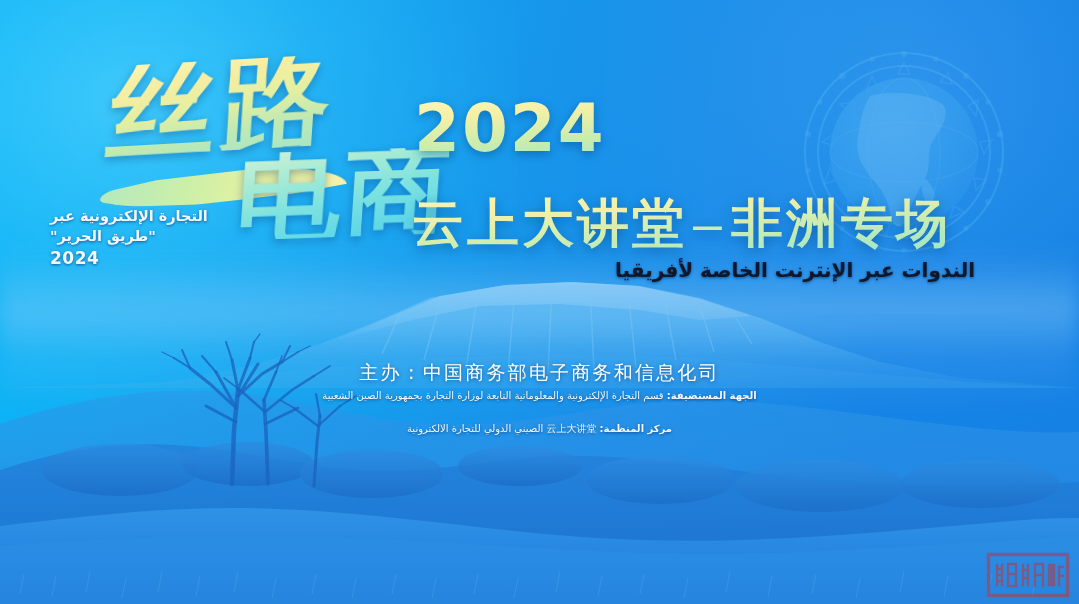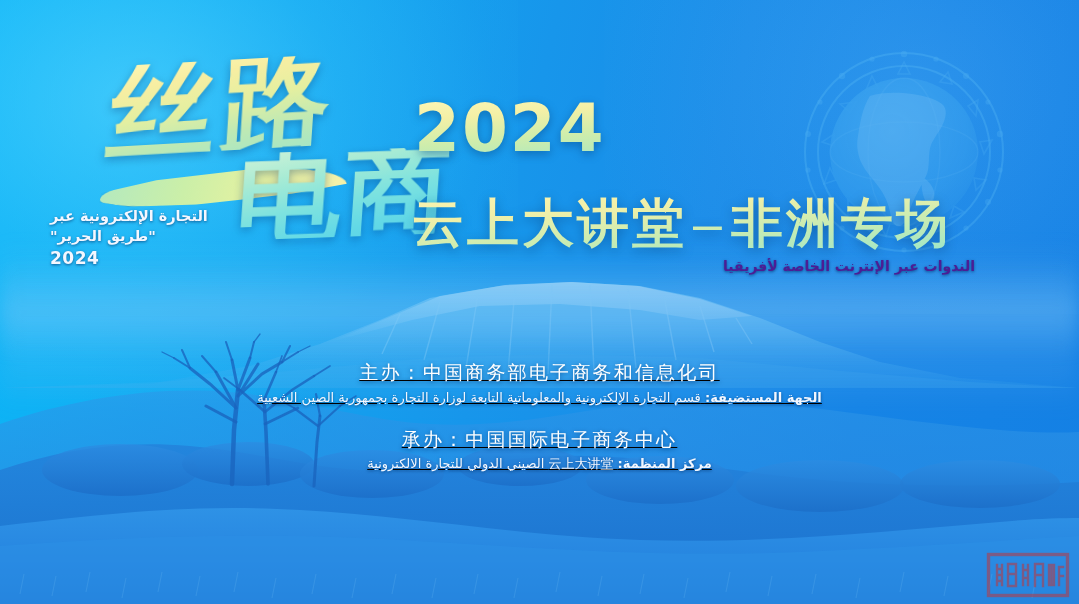--- a/index.html
+++ b/index.html
@@ -225,49 +225,48 @@
     font-weight: 500;
     padding: 0 6px;
   }
 
   
   .title-ar {
     position: absolute;
     right: 104px;
     top: 258px;
     direction: rtl;
-    color: #4c1d95;
+    color: #0f172a;
     font-family: "DejaVu Sans", "Liberation Sans", sans-serif;
     font-weight: 700;
-    font-size: 14px;
+    font-size: 20px;
     text-shadow: 0 1px 3px rgba(4, 52, 110, 0.75);
   }
 
   
   .credits {
     position: absolute;
     left: 0; right: 0;
     top: 358px;
     text-align: center;
-    text-decoration: underline;
   }
   .credit-cn {
     color: #FFFFFF;
     font-family: "DejaVu Sans", "Liberation Sans", sans-serif;
     font-weight: 400;
     font-size: 19px;
     letter-spacing: 2.2px;
     line-height: 1.5;
     text-shadow: 0 1px 4px rgba(4, 52, 110, 0.65);
   }
   .credit-ar {
     direction: rtl;
     color: #F2F7FF;
     font-family: "DejaVu Sans", "Liberation Sans", sans-serif;
-    font-size: 13px;
+    font-size: 10px;
     line-height: 1.55;
     margin-top: 1px;
     text-shadow: 0 1px 3px rgba(4, 52, 110, 0.70);
   }
   .credit-ar b { font-weight: 700; }
   .credit-gap { height: 17px; }
 
   
   .seal {
     position: absolute;
@@ -457,21 +456,20 @@
     </div>
 
     <div class="title-ar">الندوات عبر الإنترنت الخاصة لأفريقيا</div>
 
     <div class="credits">
       <div class="credit-cn">主办：中国商务部电子商务和信息化司</div>
       <div class="credit-ar"><b>الجهة المستضيفة:</b>
         <span>قسم التجارة الإلكترونية والمعلوماتية التابعة لوزارة التجارة بجمهورية الصين الشعبية</span>
       </div>
       <div class="credit-gap"></div>
-      <div class="credit-cn">承办：中国国际电子商务中心</div>
       <div class="credit-ar"><b>مركز المنظمة:</b>
         <span>云上大讲堂 الصيني الدولي للتجارة الالكترونية</span>
       </div>
     </div>
   </div>
 
   <div class="seal">
     <svg viewBox="0 0 84 46" aria-hidden="true">
       <rect x="2.5" y="2.5" width="79" height="41" fill="none" stroke="#9B4A63" stroke-width="3.4"></rect>
       <g stroke="#9B4A63" stroke-width="2.4" fill="none" stroke-linecap="square">

